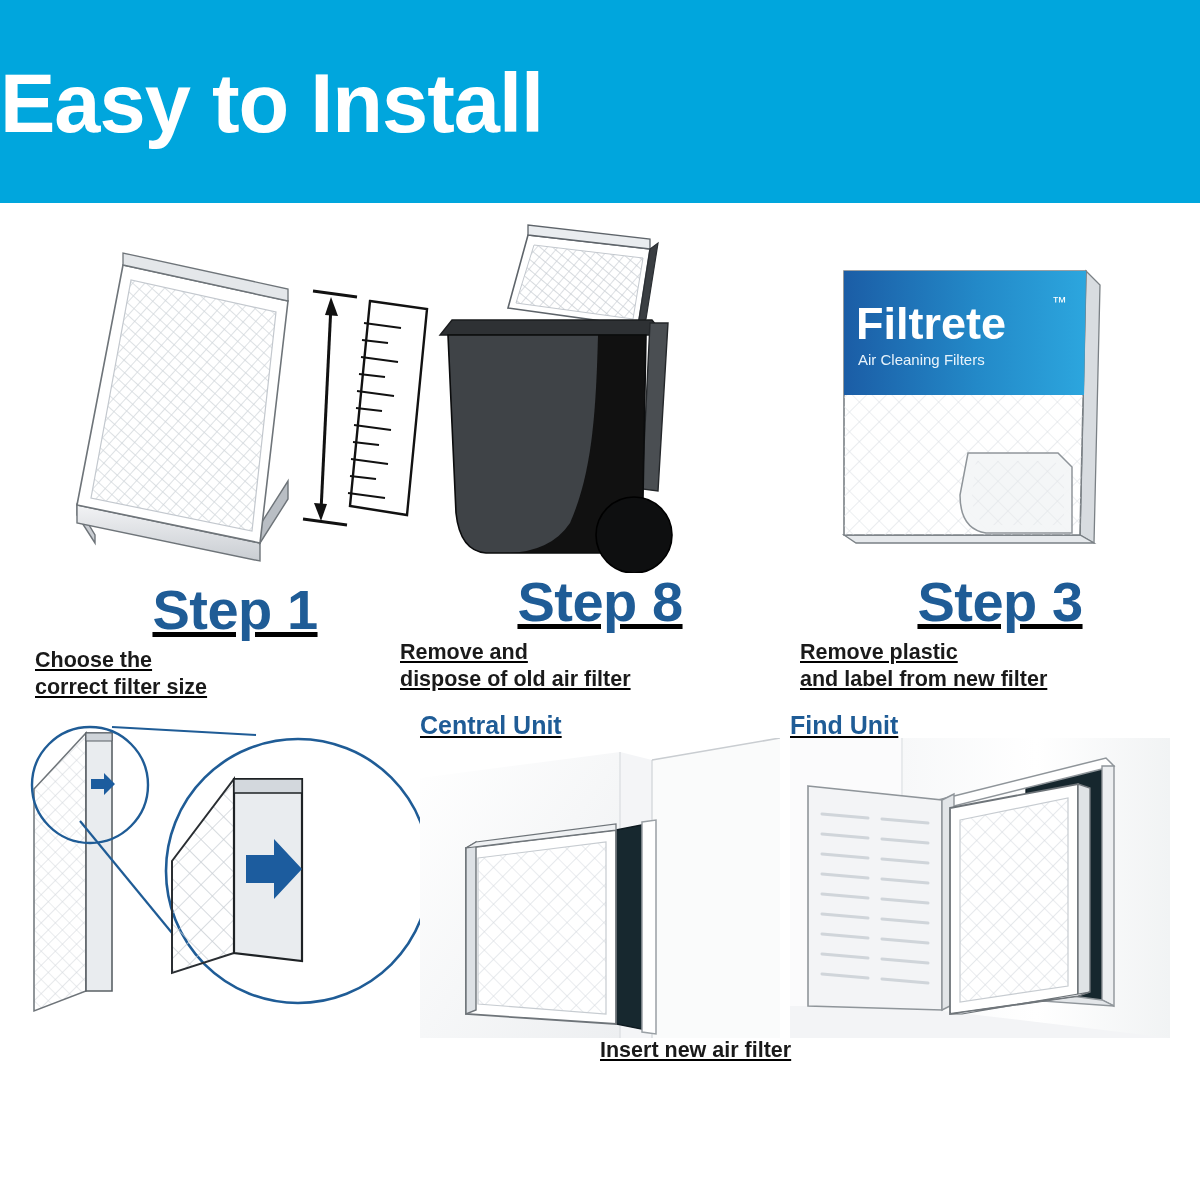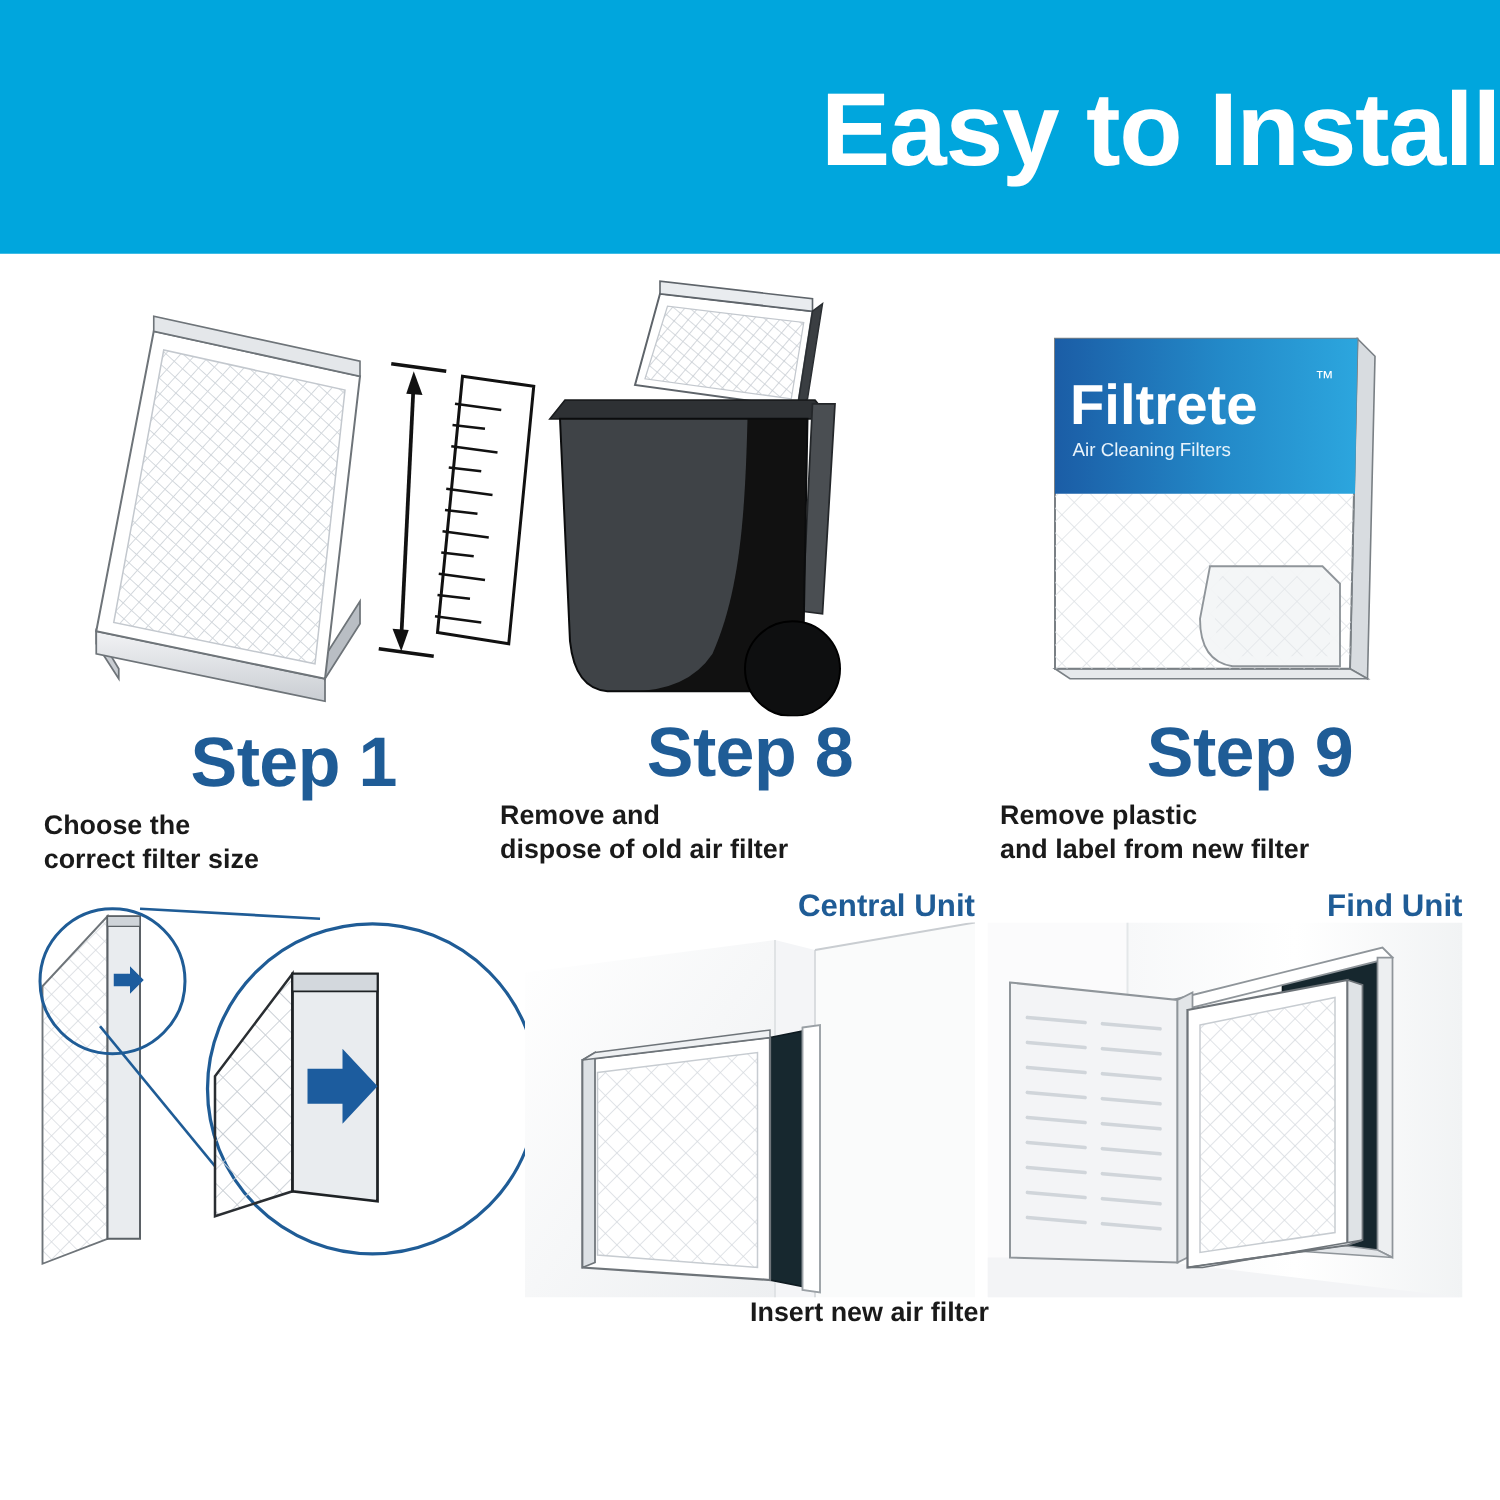--- a/index.html
+++ b/index.html
@@ -9,35 +9,35 @@
     font-family:"Liberation Sans","DejaVu Sans",sans-serif;
     overflow:hidden;
     position:relative;
   }
   .page{position:relative;width:1200px;height:1200px;overflow:hidden;background:#fff;}
 
   
   .banner{
     position:absolute;left:0;top:0;width:1200px;height:203px;
     background:#00A6DD;
-    display:flex;align-items:center;justify-content:flex-end;
+    display:flex;align-items:center;justify-content:flex-start;
   }
   .banner-title{
     color:#ffffff;
     font-size:83px;
     font-weight:bold;
     letter-spacing:-1px;
     line-height:1;
     margin-top:4px;
   }
 
   
   .content{position:absolute;left:0;top:203px;width:1200px;height:997px;}
 
-  .cell{position:absolute;}
+  .cell{position:absolute;text-decoration:underline;}
 
   .art{position:relative;}
   .art svg{display:block;}
 
   .step-title{
     color:#1F5C96;
     font-size:56px;
     font-weight:bold;
     text-align:center;
     line-height:1.05;
@@ -49,21 +49,21 @@
     font-weight:bold;
     text-align:left;
     line-height:1.28;
     margin-top:7px;
     white-space:pre-line;
   }
   .unit-label{
     color:#1F5C96;
     font-size:25px;
     font-weight:bold;
-    text-align:right;
+    text-align:left;
     line-height:1;
   }
 
   
   #cell-1{left:35px;top:40px;width:400px;}
   #cell-2{left:400px;top:20px;width:400px;}
   #cell-3{left:800px;top:40px;width:400px;}
   
   #cell-4{left:20px;top:500px;width:420px;}
   #cell-5a{left:420px;top:510px;width:360px;}
@@ -199,21 +199,21 @@
 
           <polygon points="44,28 286,28 284,152 44,152" fill="url(#labelgrad)"></polygon>
           <text x="56" y="96" font-family="Liberation Sans, sans-serif" font-size="45" font-weight="bold" fill="#FFFFFF">Filtrete</text>
           <text x="252" y="64" font-family="Liberation Sans, sans-serif" font-size="15" fill="#FFFFFF">™</text>
           <text x="58" y="122" font-family="Liberation Sans, sans-serif" font-size="15" fill="#E8F3FB">Air Cleaning Filters</text>
 
           <path d="M168,210 L258,210 L272,224 L272,290 L186,290 Q160,286 160,252 Z" fill="#F4F6F7" stroke="#8A9095" stroke-width="1.5" opacity="0.95"></path>
           <path d="M176,218 L254,218 L264,228 L264,282 L190,282 Q172,278 172,252 Z" fill="url(#mesh3)" opacity="0.75"></path>
         </svg>
       </div>
-      <div class="step-title">Step 9</div>
+      <div class="step-title">Step 3</div>
       <div class="step-caption">Remove plastic
 and label from new filter</div>
     </div>
 
     <div class="cell" id="cell-4">
       <div class="art">
         <svg width="420" height="320" viewBox="0 0 420 320">
           <defs>
             <pattern id="mesh4" width="10" height="10" patternUnits="userSpaceOnUse" patternTransform="rotate(45)">
               <path d="M0 0 L0 10 M0 0 L10 0" stroke="#D5D9DE" stroke-width="1.2" fill="none"></path>

